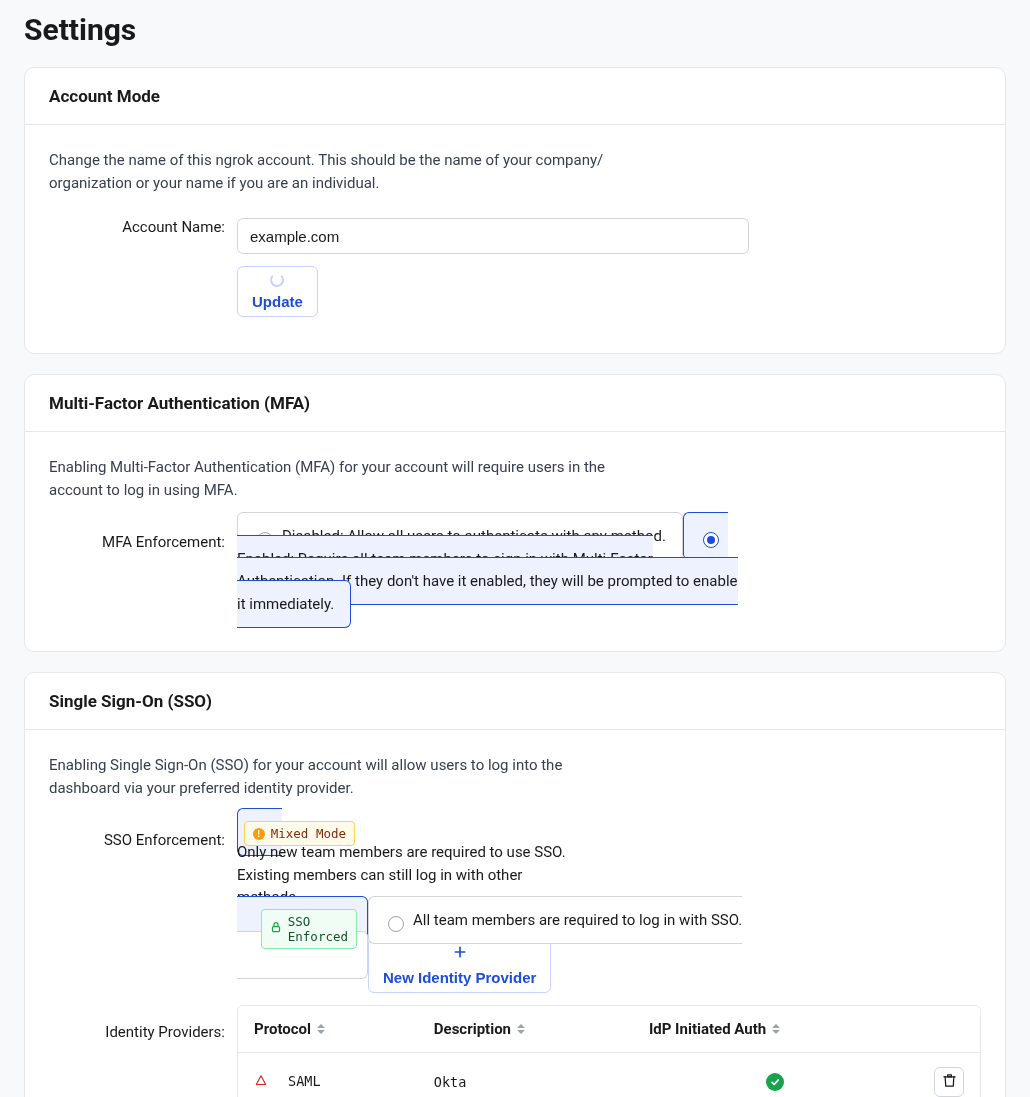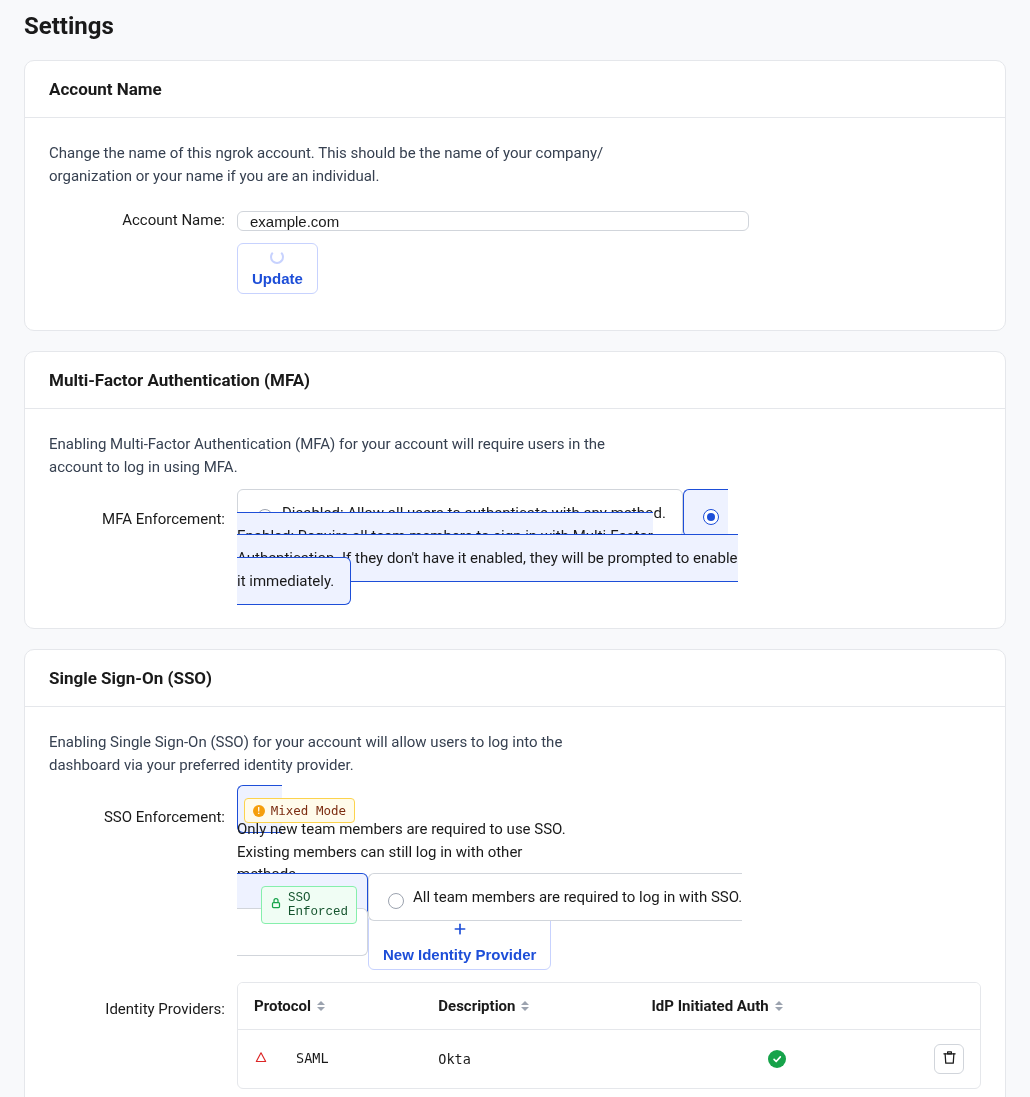--- a/index.html
+++ b/index.html
@@ -9,21 +9,21 @@
     background: #f8f9fb;
     font-family: -apple-system, BlinkMacSystemFont, "Segoe UI", Roboto, "Helvetica Neue", Arial, sans-serif;
     color: #1a1a1a;
     font-size: 15px;
   }
   .page {
     width: 1030px;
     padding: 12px 24px 24px 24px;
   }
   h1.page-title {
-    font-size: 24px;
+    font-size: 30px;
     font-weight: 700;
     margin: 0 0 20px 0;
     color: #1a1a1a;
   }
   .card {
     background: #fff;
     border: 1px solid #e5e7eb;
     border-radius: 10px;
     margin-bottom: 20px;
   }
@@ -58,21 +58,21 @@
     padding-top: 8px;
     flex-shrink: 0;
     color: #1a1a1a;
   }
   .form-control-col {
     flex: 1;
     max-width: 512px;
   }
   input.text-input {
     width: 100%;
-    height: 20px;
+    height: 36px;
     padding: 6px 12px;
     border: 1px solid #d1d5db;
     border-radius: 6px;
     font-size: 15px;
     color: #1a1a1a;
   }
   .btn {
     display: inline-flex;
     align-items: center;
     gap: 6px;
@@ -160,21 +160,20 @@
     font-size: 9px;
     display: inline-flex;
     align-items: center;
     justify-content: center;
     font-weight: 700;
   }
   .badge-enforced {
     border: 1px solid #86efac;
     background: #f0fdf4;
     color: #14532d;
-    font-family: Liberation Mono, monospace;
   }
   .badge-enforced .lock { color: #16a34a; }
 
   .icon-plus svg { width: 16px; height: 16px; stroke: #1d4ed8; }
 
   .table-wrap {
     border: 1px solid #e5e7eb;
     border-radius: 6px;
     overflow: hidden;
   }
@@ -204,21 +203,21 @@
   }
   .sort-caret .up { border-bottom: 4px solid #9ca3af; margin-bottom: 2px;}
   .sort-caret .down { border-top: 4px solid #9ca3af; }
   table.idp-table td {
     padding: 14px 16px;
     font-family: ui-monospace, "SFMono-Regular", Menlo, Consolas, monospace;
     font-size: 13.5px;
     color: #1a1a1a;
     vertical-align: middle;
   }
-  .protocol-cell { display: inline-flex; align-items: center; gap: 28px; }
+  .protocol-cell { display: inline-flex; align-items: center; gap: 20px; }
   .protocol-icon {
     width: 14px; height: 14px;
     display: inline-block;
   }
   .check-circle {
     width: 18px; height: 18px; border-radius: 50%;
     background: #16a34a;
     display: inline-flex;
     align-items: center;
     justify-content: center;
@@ -239,21 +238,21 @@
   th.auth-col, td.auth-col { text-align: center; }
 </style>
 </head>
 <body>
 
 <div class="page">
   <h1 class="page-title">Settings</h1>
 
   <div class="card">
     <div class="card-header">
-      <h2>Account Name</h2>
+      <h2>Account Mode</h2>
     </div>
     <div class="card-body">
       <p class="description">Change the name of this ngrok account. This should be the name of your company/ organization or your name if you are an individual.</p>
 
       <div class="form-row align-center">
         <div class="form-label" style="padding-top:0;">Account Name:</div>
         <div class="form-control-col">
           <input type="text" class="text-input" value="example.com" style="">
         </div>
       </div>

